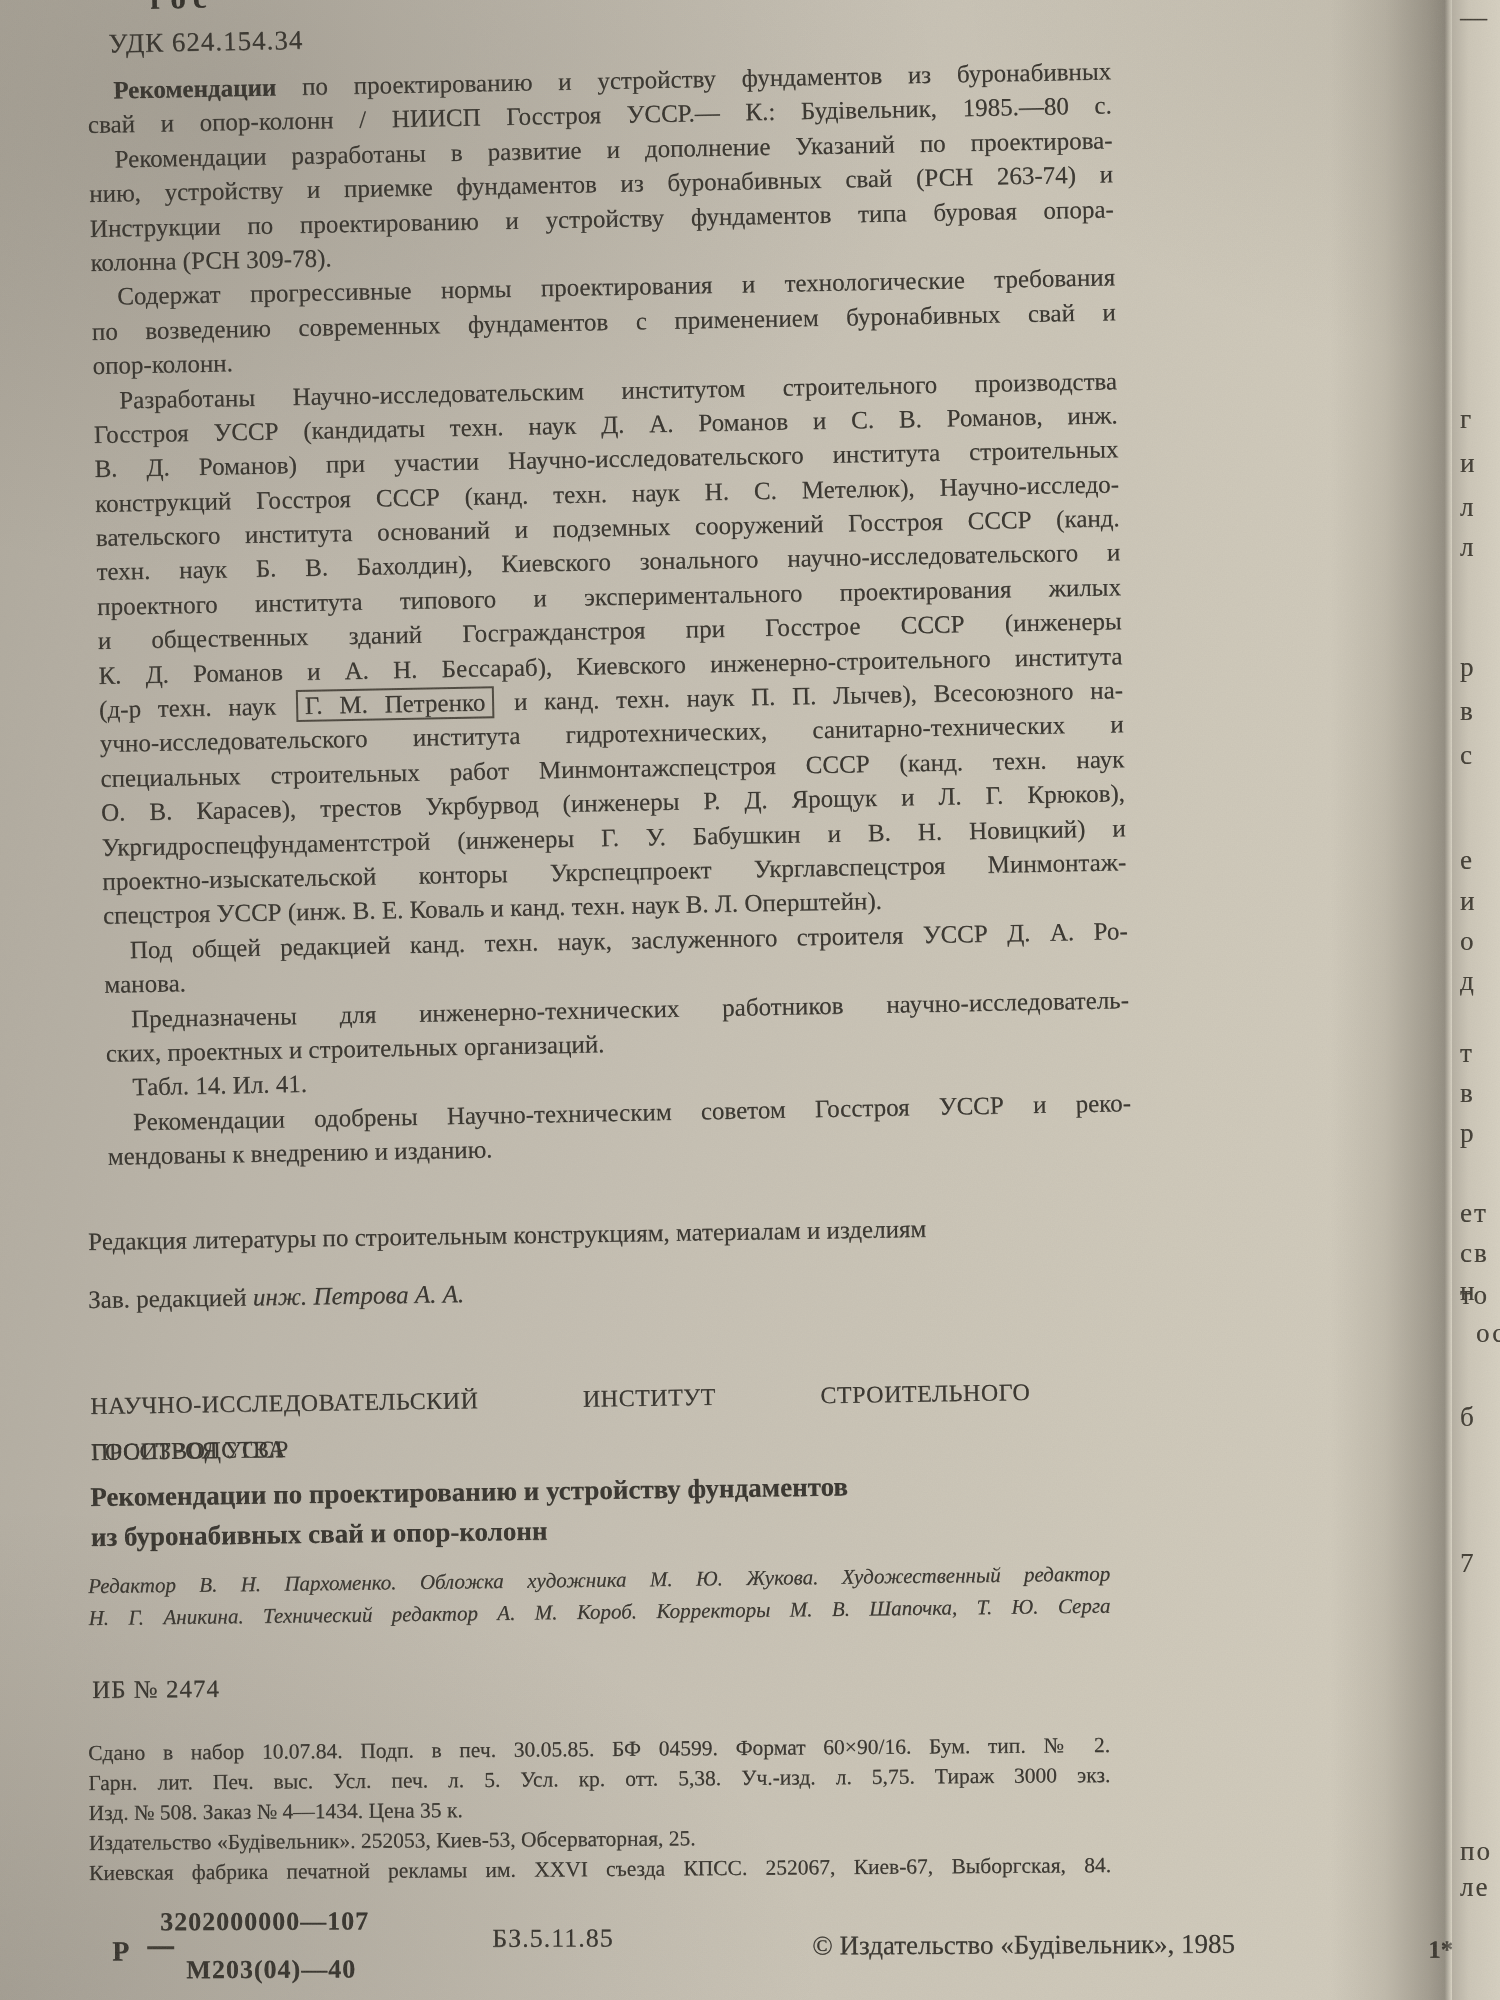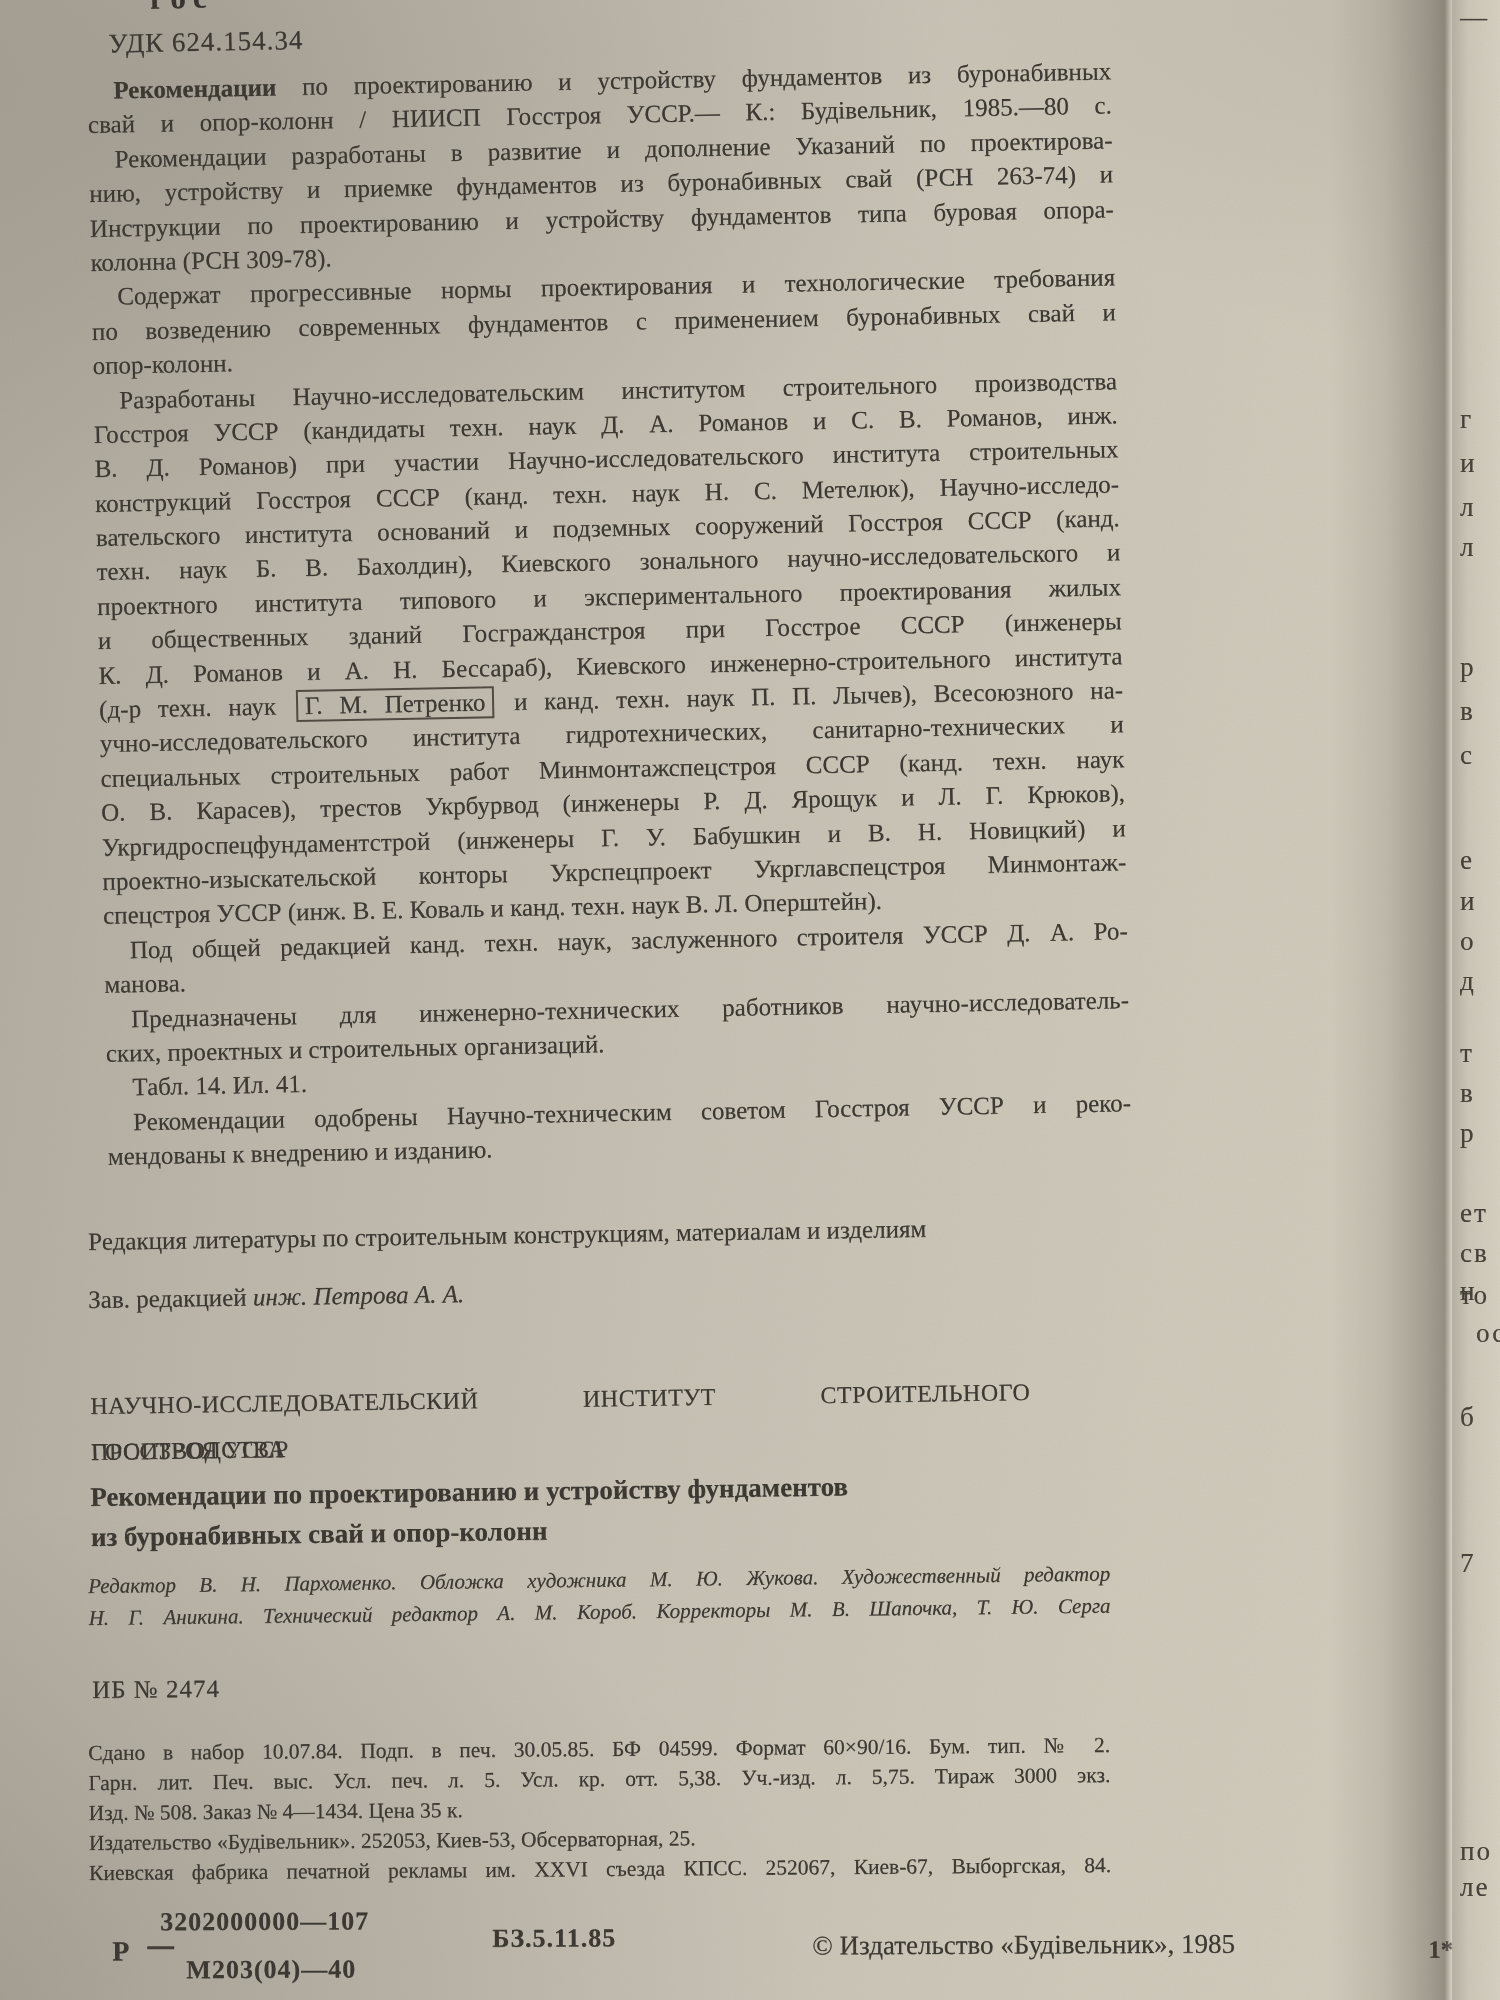--- a/index.html
+++ b/index.html
@@ -33,21 +33,21 @@
   .credits .tl{height:32px;line-height:32px;font-size:21px;font-style:italic;}
   .ib{left:92px;top:1676px;font-size:25px;letter-spacing:1px;transform:rotate(-0.5deg);}
   .imprint{left:88px;top:1738px;width:1022px;transform:rotate(-0.45deg);}
   .imprint .tl{height:30px;line-height:30px;font-size:21.5px;}
   .cright{left:0;top:1900px;width:1500px;height:100px;transform:rotate(-0.25deg);}
   .cright span{position:absolute;white-space:nowrap;}
   .cp-p{left:112px;top:36px;font-size:28px;font-weight:bold;}
   .cp-num{left:160px;top:8px;font-size:26px;font-weight:bold;letter-spacing:1px;}
   .cp-bar{position:absolute;left:147px;top:47px;width:27px;height:3px;background:#3a362e;}
   .cp-den{left:186px;top:56px;font-size:26px;font-weight:bold;letter-spacing:1px;}
-  .cp-bz{left:492px;top:26px;font-size:26px;font-weight:bold;letter-spacing:1px;}
+  .cp-bz{left:492px;top:26px;font-size:26px;font-weight:normal;letter-spacing:1px;}
   .cp-right{left:812px;top:34px;font-size:27px;}
   .cp-marker{left:1428px;top:42px;font-size:25px;font-weight:bold;}
   .fold{position:absolute;left:1330px;top:0;width:122px;height:2000px;pointer-events:none;
     background:linear-gradient(90deg, rgba(100,93,80,0) 0%, rgba(100,93,80,.16) 45%,
       rgba(72,66,56,.34) 80%, rgba(58,53,45,.42) 94%, rgba(238,233,218,.35) 100%);}
   .nextpage{position:absolute;left:1452px;top:0;width:48px;height:2000px;
     background:linear-gradient(90deg,#b5afa2 0%,#cdc7b8 35%,#d7d1c2 100%);}
   .frag{position:absolute;left:8px;font-size:27px;color:#3e3a31;letter-spacing:2px;}
   .topfrag{position:absolute;left:150px;top:-20px;font-size:31px;font-weight:bold;
     letter-spacing:7px;color:#2e2b25;transform:rotate(-1.2deg);}

